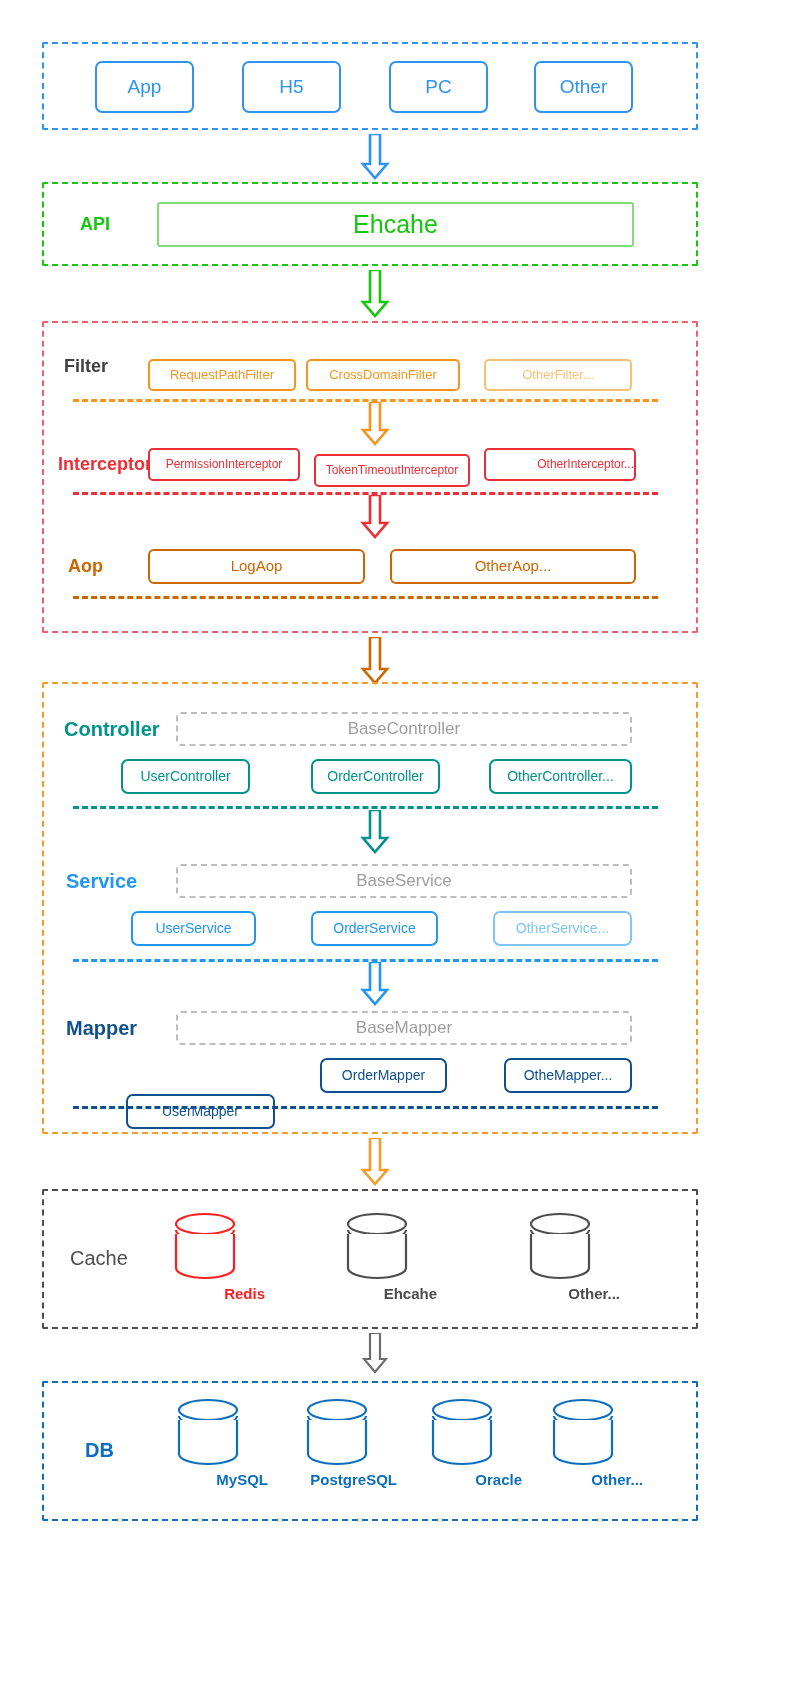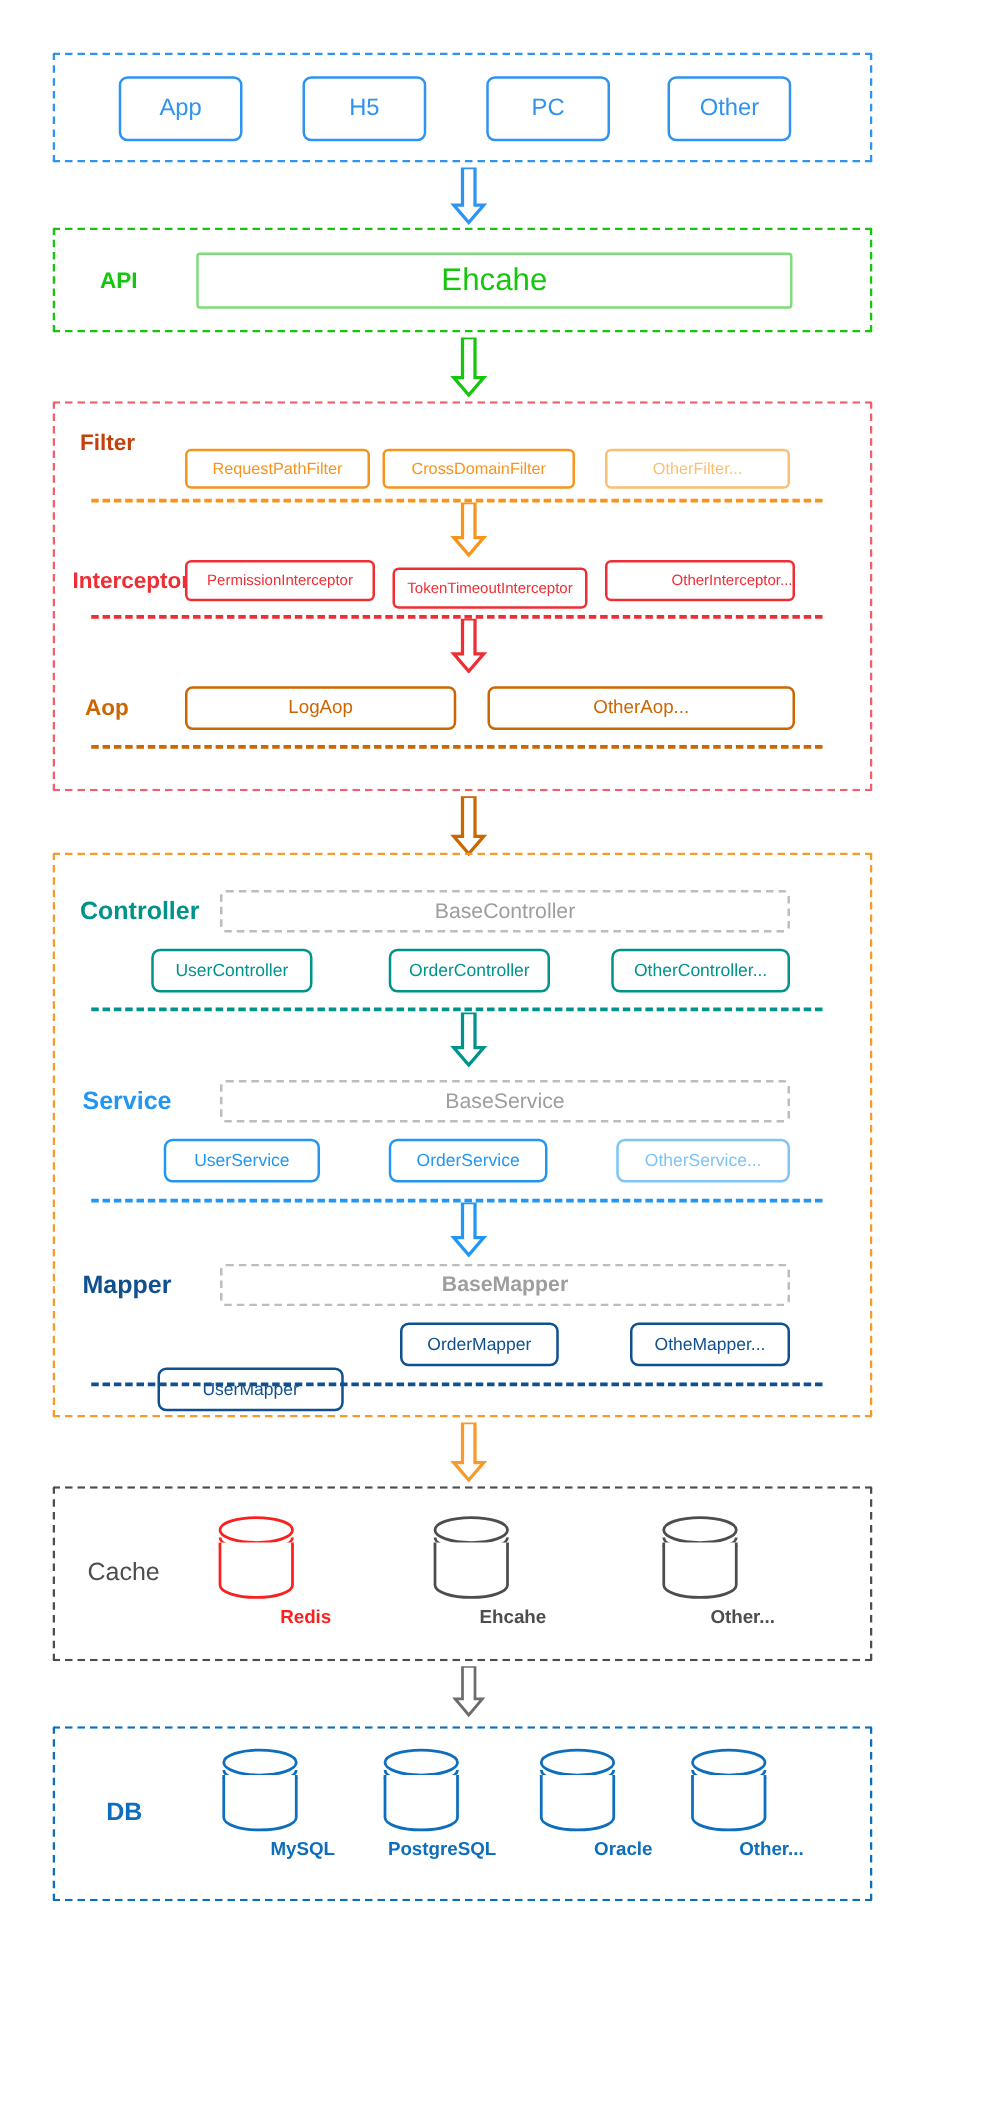--- a/index.html
+++ b/index.html
@@ -91,21 +91,21 @@
     <span>Ehcahe</span>
   </div>
 
   <svg class="arrow" style="left:360px;top:270px;" width="30" height="48" viewBox="0 0 30 48">
     <path d="M10 0 L10 32 L3 32 L15 46 L27 32 L20 32 L20 0 Z" fill="#ffffff" stroke="#16c60c" stroke-width="2.6" stroke-linejoin="miter"></path>
   </svg>
 
   <div class="group" style="left:42px;top:321px;width:656px;height:312px;border-color:#f1606a;">
   </div>
 
-  <div class="rlabel" style="left:64px;top:340px;height:28px;color:#c2410c;font-size:18px;">
+  <div class="rlabel" style="left:64px;top:352px;height:28px;color:#404040;font-size:18px;">
     <span>Filter</span>
   </div>
   <div class="box" style="left:148px;top:359px;width:148px;height:32px;border-color:#f7941e;color:#f7941e;font-size:13px;border-radius:5px;">
     <span>RequestPathFilter</span>
   </div>
   <div class="box" style="left:306px;top:359px;width:154px;height:32px;border-color:#f7941e;color:#f7941e;font-size:13px;border-radius:5px;">
     <span>CrossDomainFilter</span>
   </div>
   <div class="box" style="left:484px;top:359px;width:148px;height:32px;border-color:#fbbf72;color:#fbbf72;font-size:13px;border-radius:5px;">
     <span>OtherFilter...</span>
@@ -190,21 +190,21 @@
   </div>
   <div class="divider" style="left:73px;top:959px;width:585px;border-top-color:#2196f3;"></div>
 
   <svg class="arrow" style="left:360px;top:962px;" width="30" height="44" viewBox="0 0 30 44">
     <path d="M10 0 L10 28 L3 28 L15 42 L27 28 L20 28 L20 0 Z" fill="#ffffff" stroke="#2196f3" stroke-width="2.6" stroke-linejoin="miter"></path>
   </svg>
 
   <div class="rlabel" style="left:66px;top:1013px;height:30px;color:#10508f;font-size:20px;">
     <span>Mapper</span>
   </div>
-  <div class="box" style="left:176px;top:1011px;width:456px;height:34px;border:2px dashed #bdbdbd;color:#9e9e9e;font-size:17px;border-radius:5px;font-weight:bold;">
+  <div class="box" style="left:176px;top:1011px;width:456px;height:34px;border:2px dashed #bdbdbd;color:#9e9e9e;font-size:17px;border-radius:5px;">
     <span>BaseMapper</span>
   </div>
   <div class="box" style="left:126px;top:1058px;width:149px;height:35px;border-color:#10508f;color:#10508f;font-size:14px;margin-top:36px;">
     <span>UserMapper</span>
   </div>
   <div class="box" style="left:320px;top:1058px;width:127px;height:35px;border-color:#10508f;color:#10508f;font-size:14px;">
     <span>OrderMapper</span>
   </div>
   <div class="box" style="left:504px;top:1058px;width:128px;height:35px;border-color:#10508f;color:#10508f;font-size:14px;">
     <span>OtheMapper...</span>

